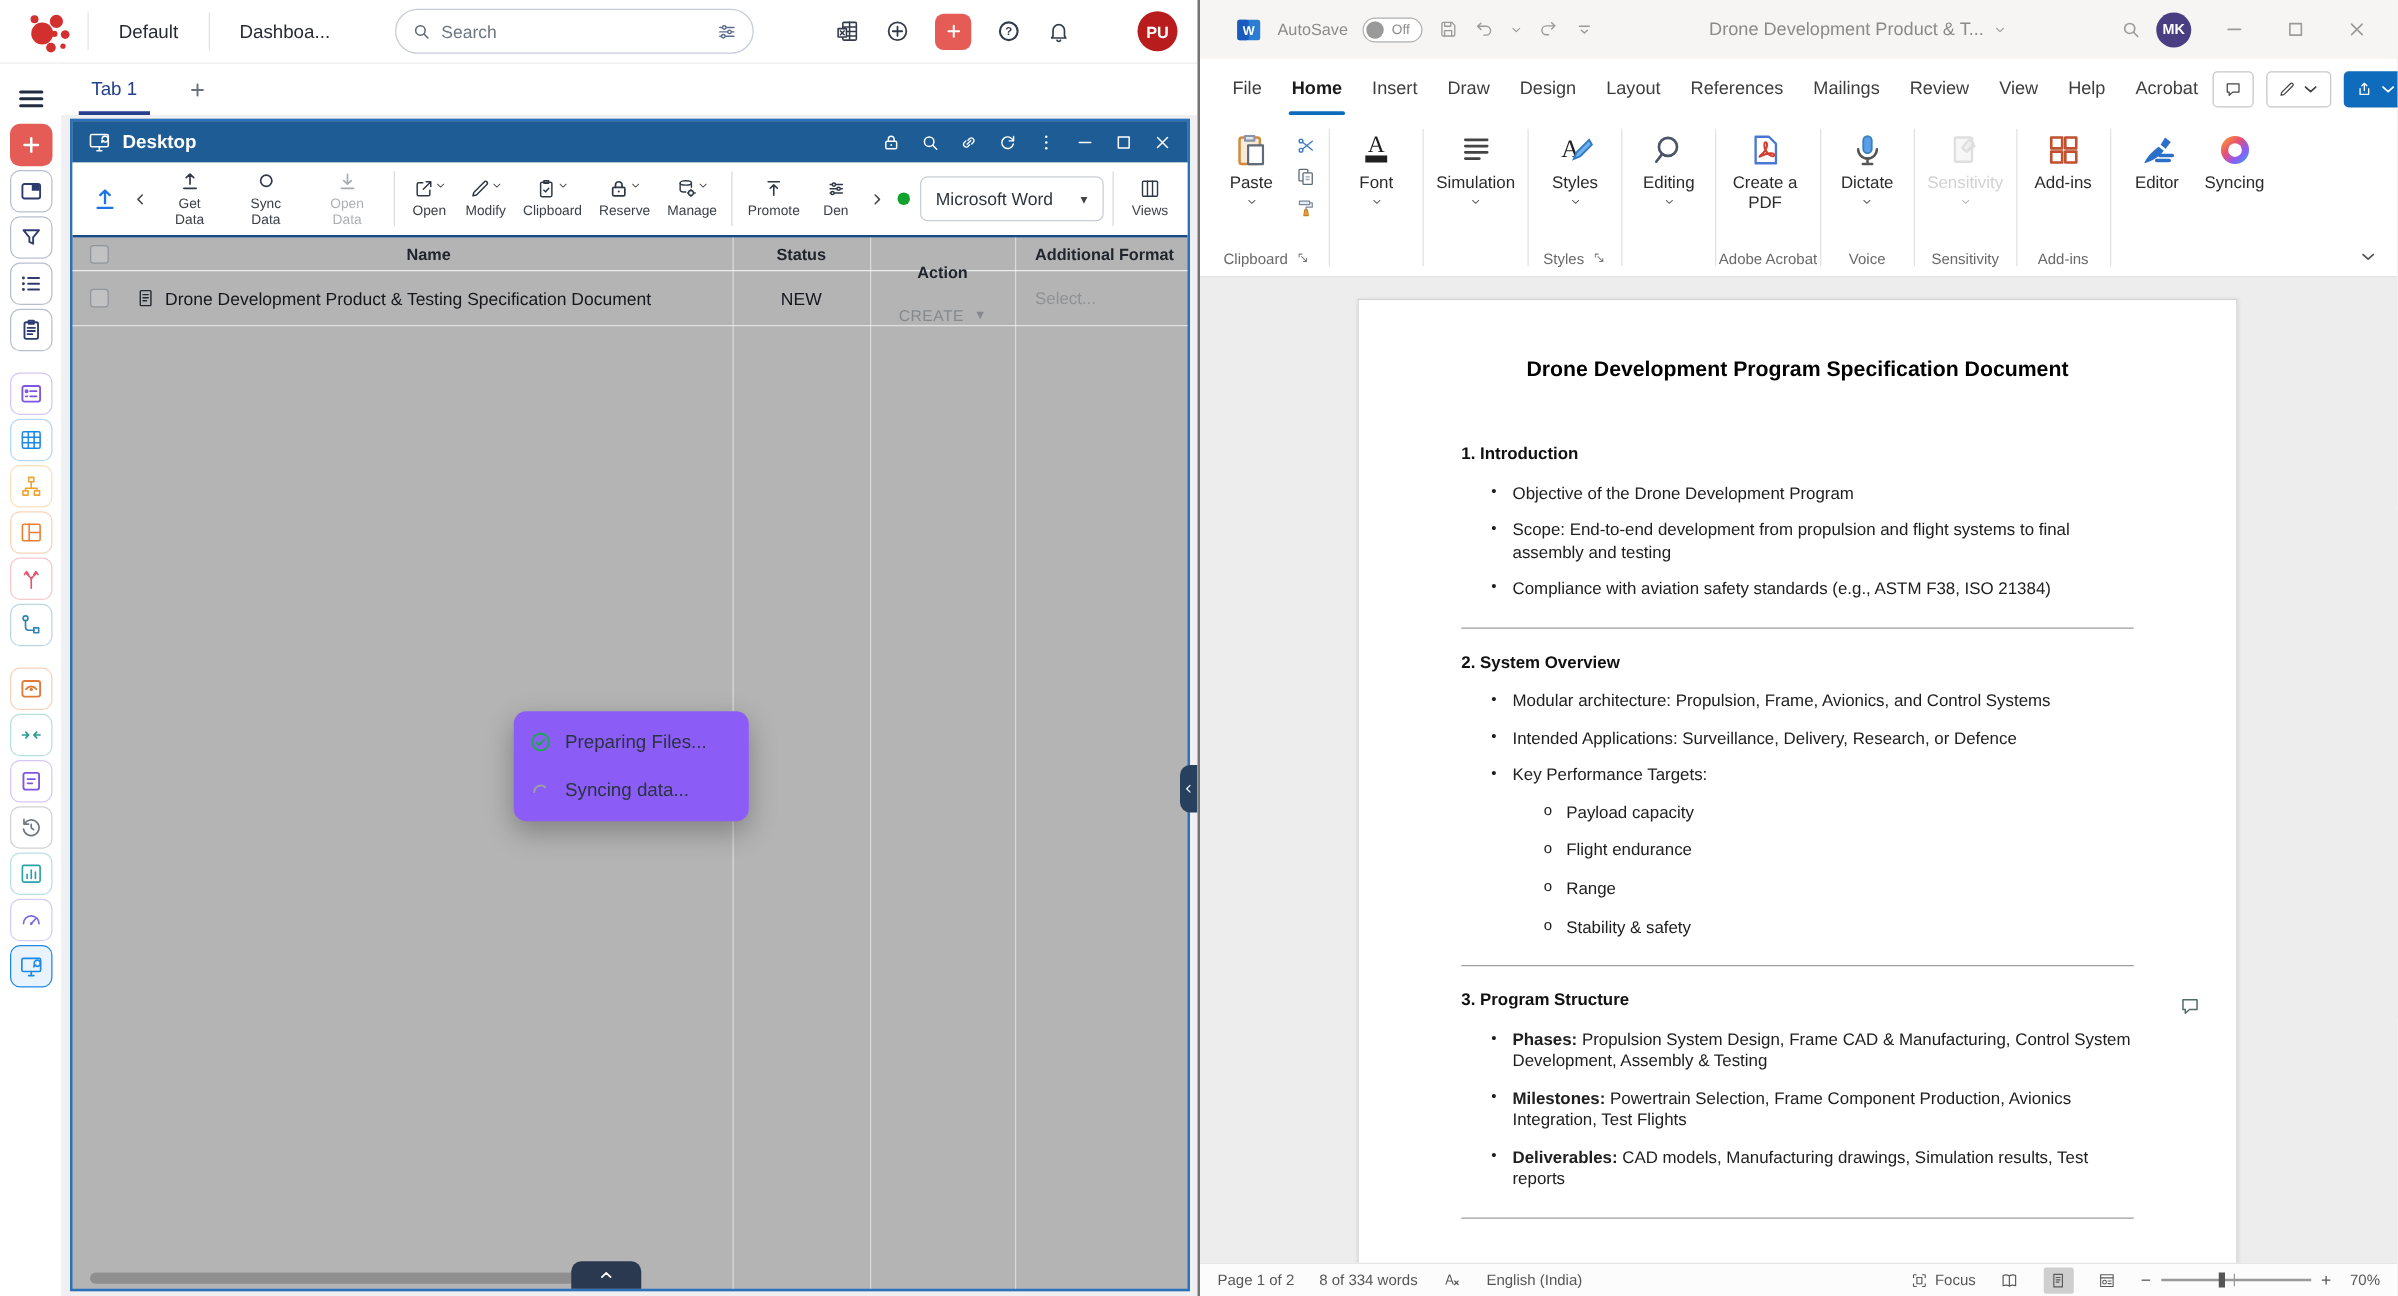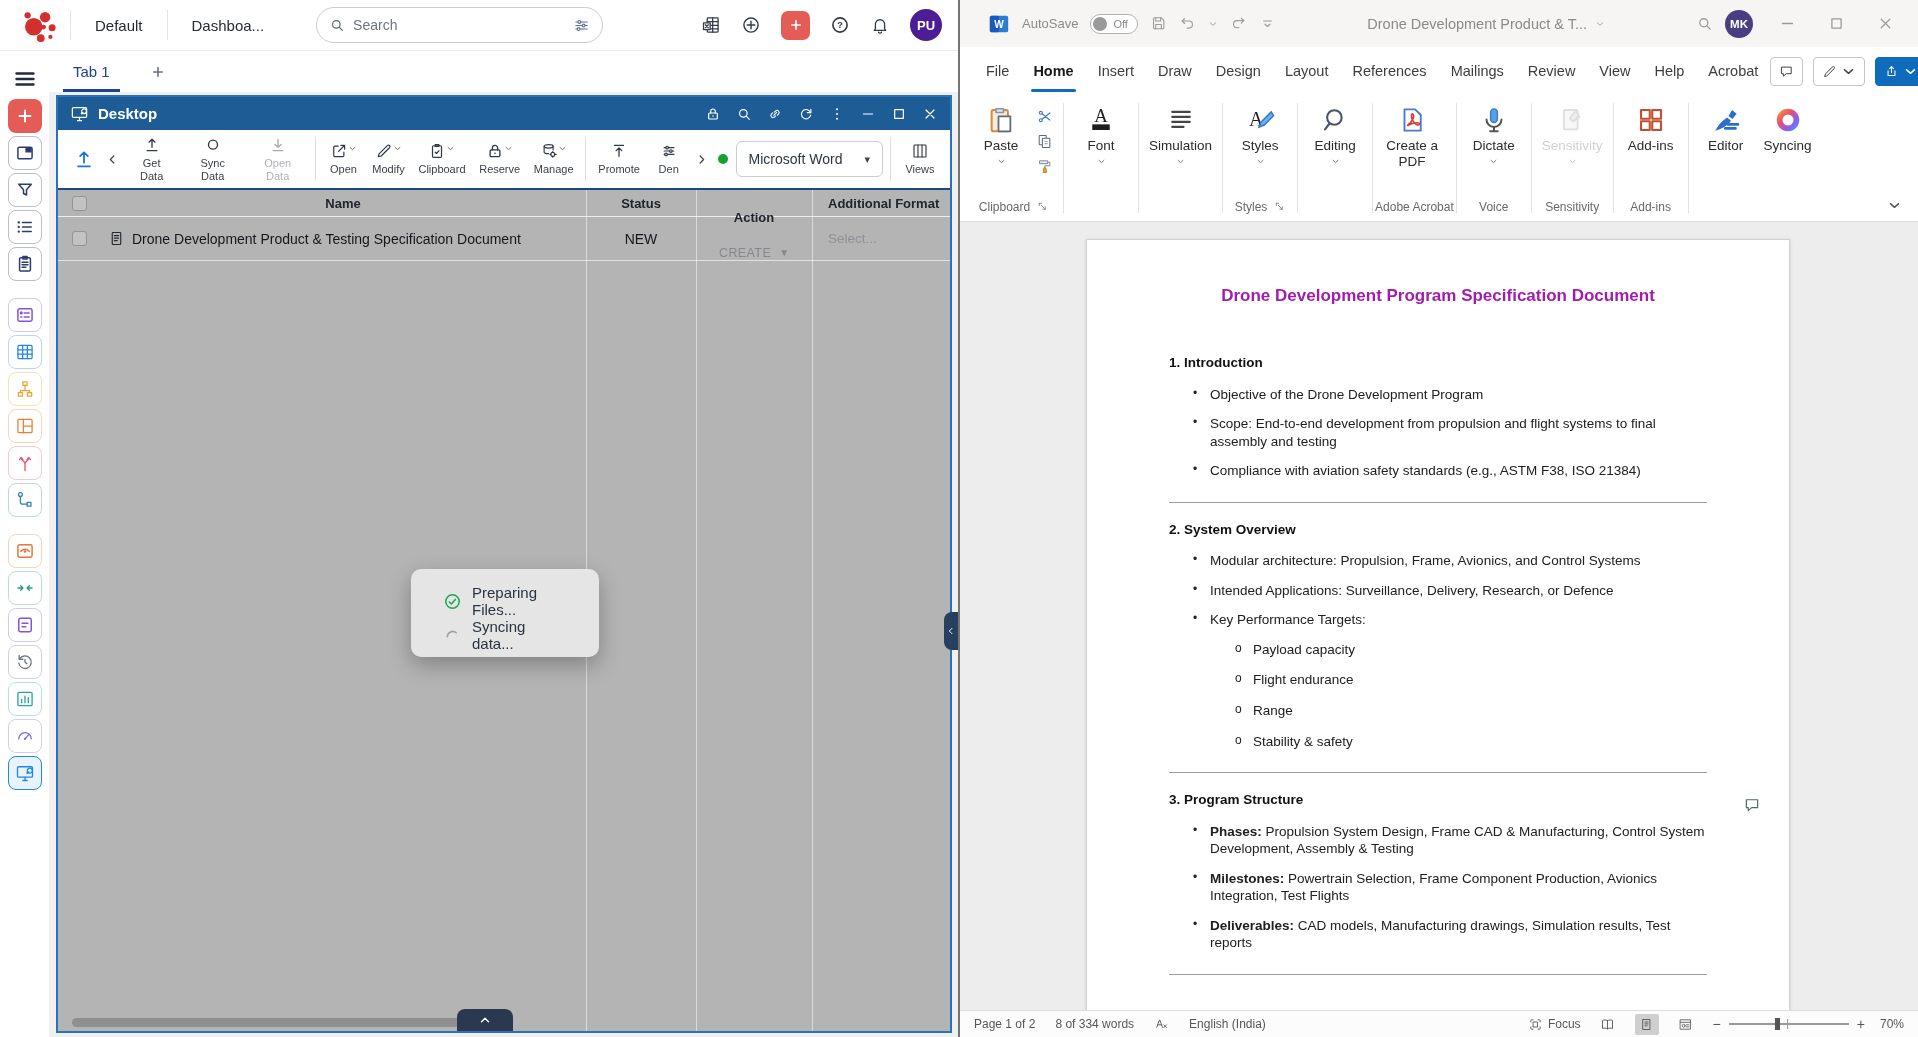--- a/index.html
+++ b/index.html
@@ -16,21 +16,21 @@
   .hdr-sep { width:1px; height:30px; background:#e3e3e3; }
   .hdr-menu { font-size:15px; color:#262b33; padding:0 14px; font-weight:500; }
   .searchbox { margin-left:28px; width:287px; height:36px; border:1px solid #c7ccd6; border-radius:18px; display:flex; align-items:center; padding:0 12px; gap:8px; }
   .searchbox .mag { width:16px; height:16px; color:#5a6372; }
   .search-ph { flex:1; font-size:14px; color:#6d7582; }
   .sliders-ic { width:17px; height:17px; color:#5b6b8c; }
   .hdr-right { margin-left:auto; display:flex; align-items:center; gap:20px; padding-right:6px; }
   .hdr-ic { width:20px; height:20px; color:#333b49; }
   .hdr-add { width:29px; height:29px; border:none; border-radius:7px; background:#e45c55; color:#fff; display:flex; align-items:center; justify-content:center; }
   .hdr-add .ic { width:16px; height:16px; }
-  .avatar { width:32px; height:32px; border-radius:50%; background:#4c1d95; color:#fff; font-size:13px; font-weight:bold; display:flex; align-items:center; justify-content:center; }
+  .avatar { width:32px; height:32px; border-radius:50%; background:#b91c1c; color:#fff; font-size:13px; font-weight:bold; display:flex; align-items:center; justify-content:center;margin-left:33px; }
   .lp-body { flex:1; display:flex; min-height:0; }
   .lp-sidebar { width:49px; flex:none; display:flex; flex-direction:column; align-items:center; padding-top:11px; gap:3px; background:#fff; }
   .sb-item { width:34px; height:34px; border:1px solid #d6dae1; border-radius:8px; display:flex; align-items:center; justify-content:center; flex:none; }
   .sb-item .ic { width:20px; height:20px; }
   .sb-menu { border:none; color:#222b3f; }
   .sb-menu .ic { width:24px; height:24px; }
   .sb-plus { border:none; background:#e45c55; color:#fff !important; }
   .sb-active { border-color:#1e88e5; background:#e9f3fd; }
   .sb-gap { margin-top:14px; }
   .lp-main { flex:1; display:flex; flex-direction:column; min-width:0; }
@@ -68,21 +68,21 @@
   .cb { width:15px; height:15px; border:1.5px solid #90959c; border-radius:3px; background:#c2c2c2; }
   .c-name { width:486px; flex:none; display:flex; align-items:center; gap:7px; padding-left:8px; }
   .thead .c-name { justify-content:center; padding-left:0; }
   .c-status { width:110px; flex:none; text-align:center; }
   .c-action { width:116px; flex:none; display:flex; align-items:center; justify-content:center; gap:8px;margin-top:28px; }
   .c-extra { flex:1; padding-left:16px; white-space:nowrap; overflow:hidden; }
   .doc-ic { width:17px; height:17px; color:#24292f; flex:none; }
   .action-dd { color:#85888d; font-size:12.5px; letter-spacing:.4px; }
   .action-caret { font-size:10px; color:#85888d; }
   .select-ph { color:#8e9196; font-size:13.5px; }
-  .popup { position:absolute; left:353px; top:472px; width:188px; height:88px; background:#e5e5e5; border-radius:10px; box-shadow:0 8px 22px rgba(0,0,0,.28); padding:15px 32px; display:flex; flex-direction:column; justify-content:space-between; }
+  .popup { position:absolute; left:353px; top:472px; width:188px; height:88px; background:#8b5cf6; border-radius:10px; box-shadow:0 8px 22px rgba(0,0,0,.28); padding:15px 12px; display:flex; flex-direction:column; justify-content:space-between; }
   .popup-row { display:flex; align-items:center; gap:10px; font-size:15px; color:#2a3342; }
   .popup-row .ic { width:19px; height:19px; flex:none; }
   .pp-check { color:#1fa750; }
   .pp-spin { color:#9aa0a6; }
   .hscroll { position:absolute; left:0; right:0; bottom:4px; height:9px; }
   .hthumb { position:absolute; left:14px; width:420px; height:9px; background:#8f8f8f; border-radius:5px; }
   .collapse-btn { position:absolute; left:399px; bottom:0; width:56px; height:22px; background:#2b3950; border:none; border-radius:8px 8px 0 0; color:#fff; display:flex; align-items:center; justify-content:center; }
   .collapse-btn .ic { width:14px; height:14px; }
   .edge-tab { position:absolute; right:0; top:520px; width:14px; height:38px; background:#27405e; border-radius:8px 0 0 8px; display:flex; align-items:center; justify-content:center; color:#fff; }
   .edge-tab .ic { width:10px; height:10px; }
@@ -119,21 +119,21 @@
   .rb-big .rb-ic { width:30px; height:30px; }
   .rb-label { font-size:13.5px; color:#2b2b2b; text-align:center; line-height:1.15; }
   .rb-chev { width:9px; height:9px; color:#5e5e5e; }
   .rb-minicol { display:flex; flex-direction:column; gap:8px; padding-top:3px; }
   .rb-minicol .ic { width:17px; height:17px; }
   .rb-sep { width:1px; background:#e2e2e2; margin:8px 2px; }
   .rb-disabled { opacity:.45; }
   .rb-collapse { position:absolute; right:16px; bottom:8px; width:15px; height:15px; color:#555; }
   .w-doc { position:relative; flex:1; background:#ededed; min-height:0; overflow:hidden; }
   .page { position:absolute; left:126px; top:17px; width:704px; height:820px; background:#fff; border:1px solid #d2d2d2; border-bottom:none; box-shadow:0 1px 4px rgba(0,0,0,.13); padding:46px 82px 0; }
-  .doc-title { font-size:17px; font-weight:bold; color:#a21caf; text-align:center; margin-bottom:48px; }
+  .doc-title { font-size:17px; font-weight:bold; color:#000000; text-align:center; margin-bottom:48px; }
   .doc-body { font-size:13.5px; color:#202020; line-height:1.3; }
   .doc-h { font-weight:bold; margin:4px 0 14px; color:#111; }
   .doc-bullet { display:flex; margin-bottom:12px; padding-left:24px; }
   .doc-bullet .mk { width:17px; flex:none; font-size:12px; }
   .doc-sub { display:flex; margin-bottom:13px; padding-left:66px; }
   .doc-sub .mk { width:18px; flex:none; font-size:12px; }
   .doc-hr { border:none; border-top:1px solid #9e9e9e; margin:22px 0 18px; }
   .comment-anchor { position:absolute; left:783px; top:574px; width:18px; height:18px; color:#4a6e66; }
   .w-status { height:27px; border-top:1px solid #dedede; background:#fcfcfc; display:flex; align-items:center; padding:0 14px; font-size:12px; color:#565656; gap:20px; flex:none; }
   .w-status .ic { width:15px; height:15px; color:#5a5a5a; }

